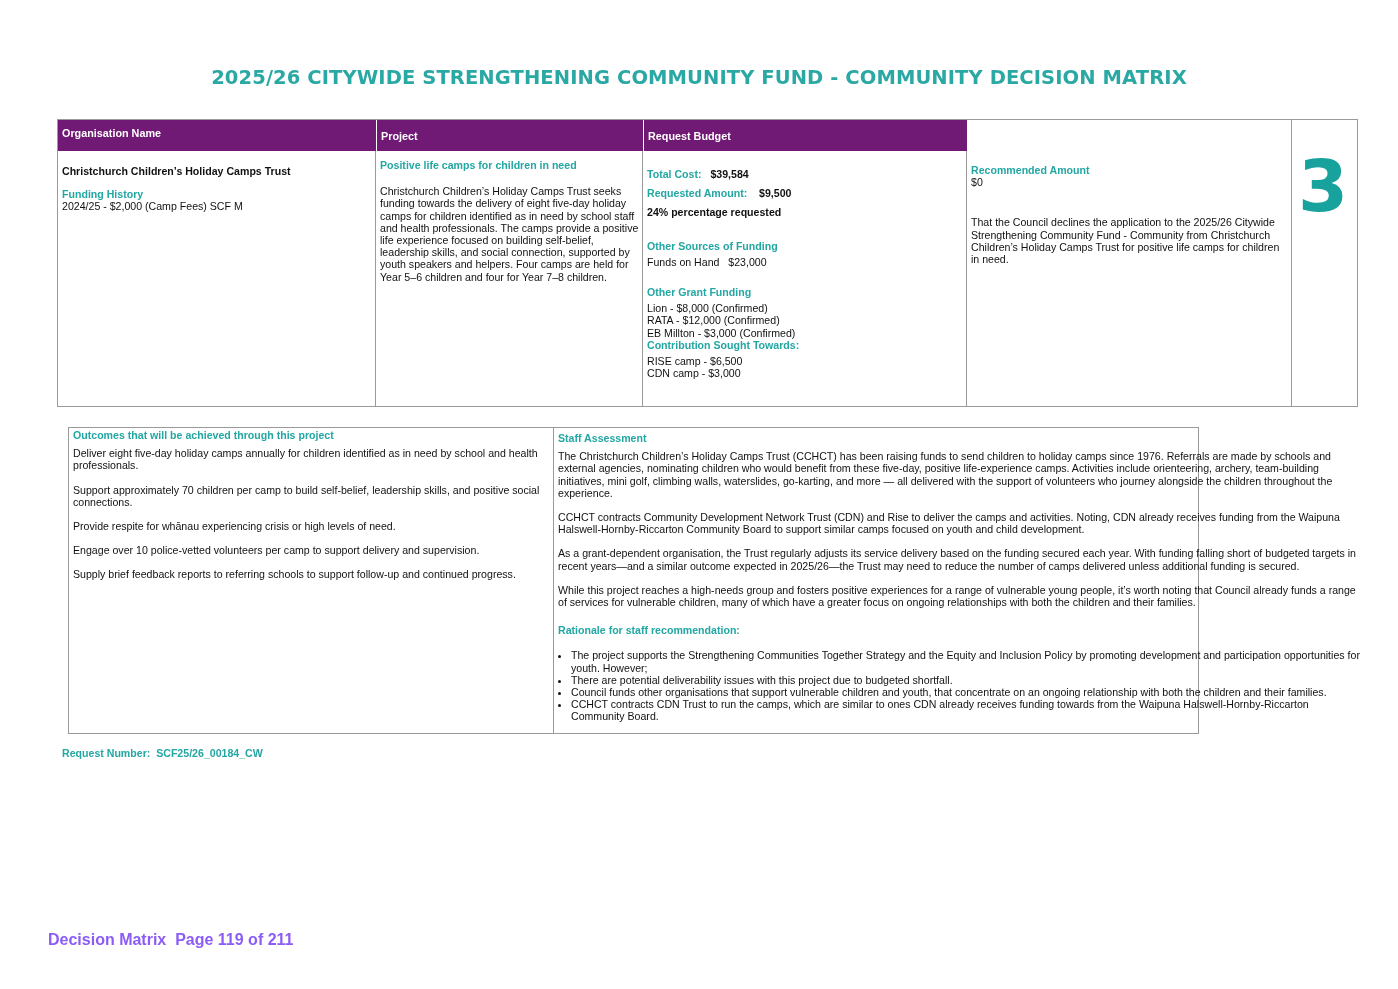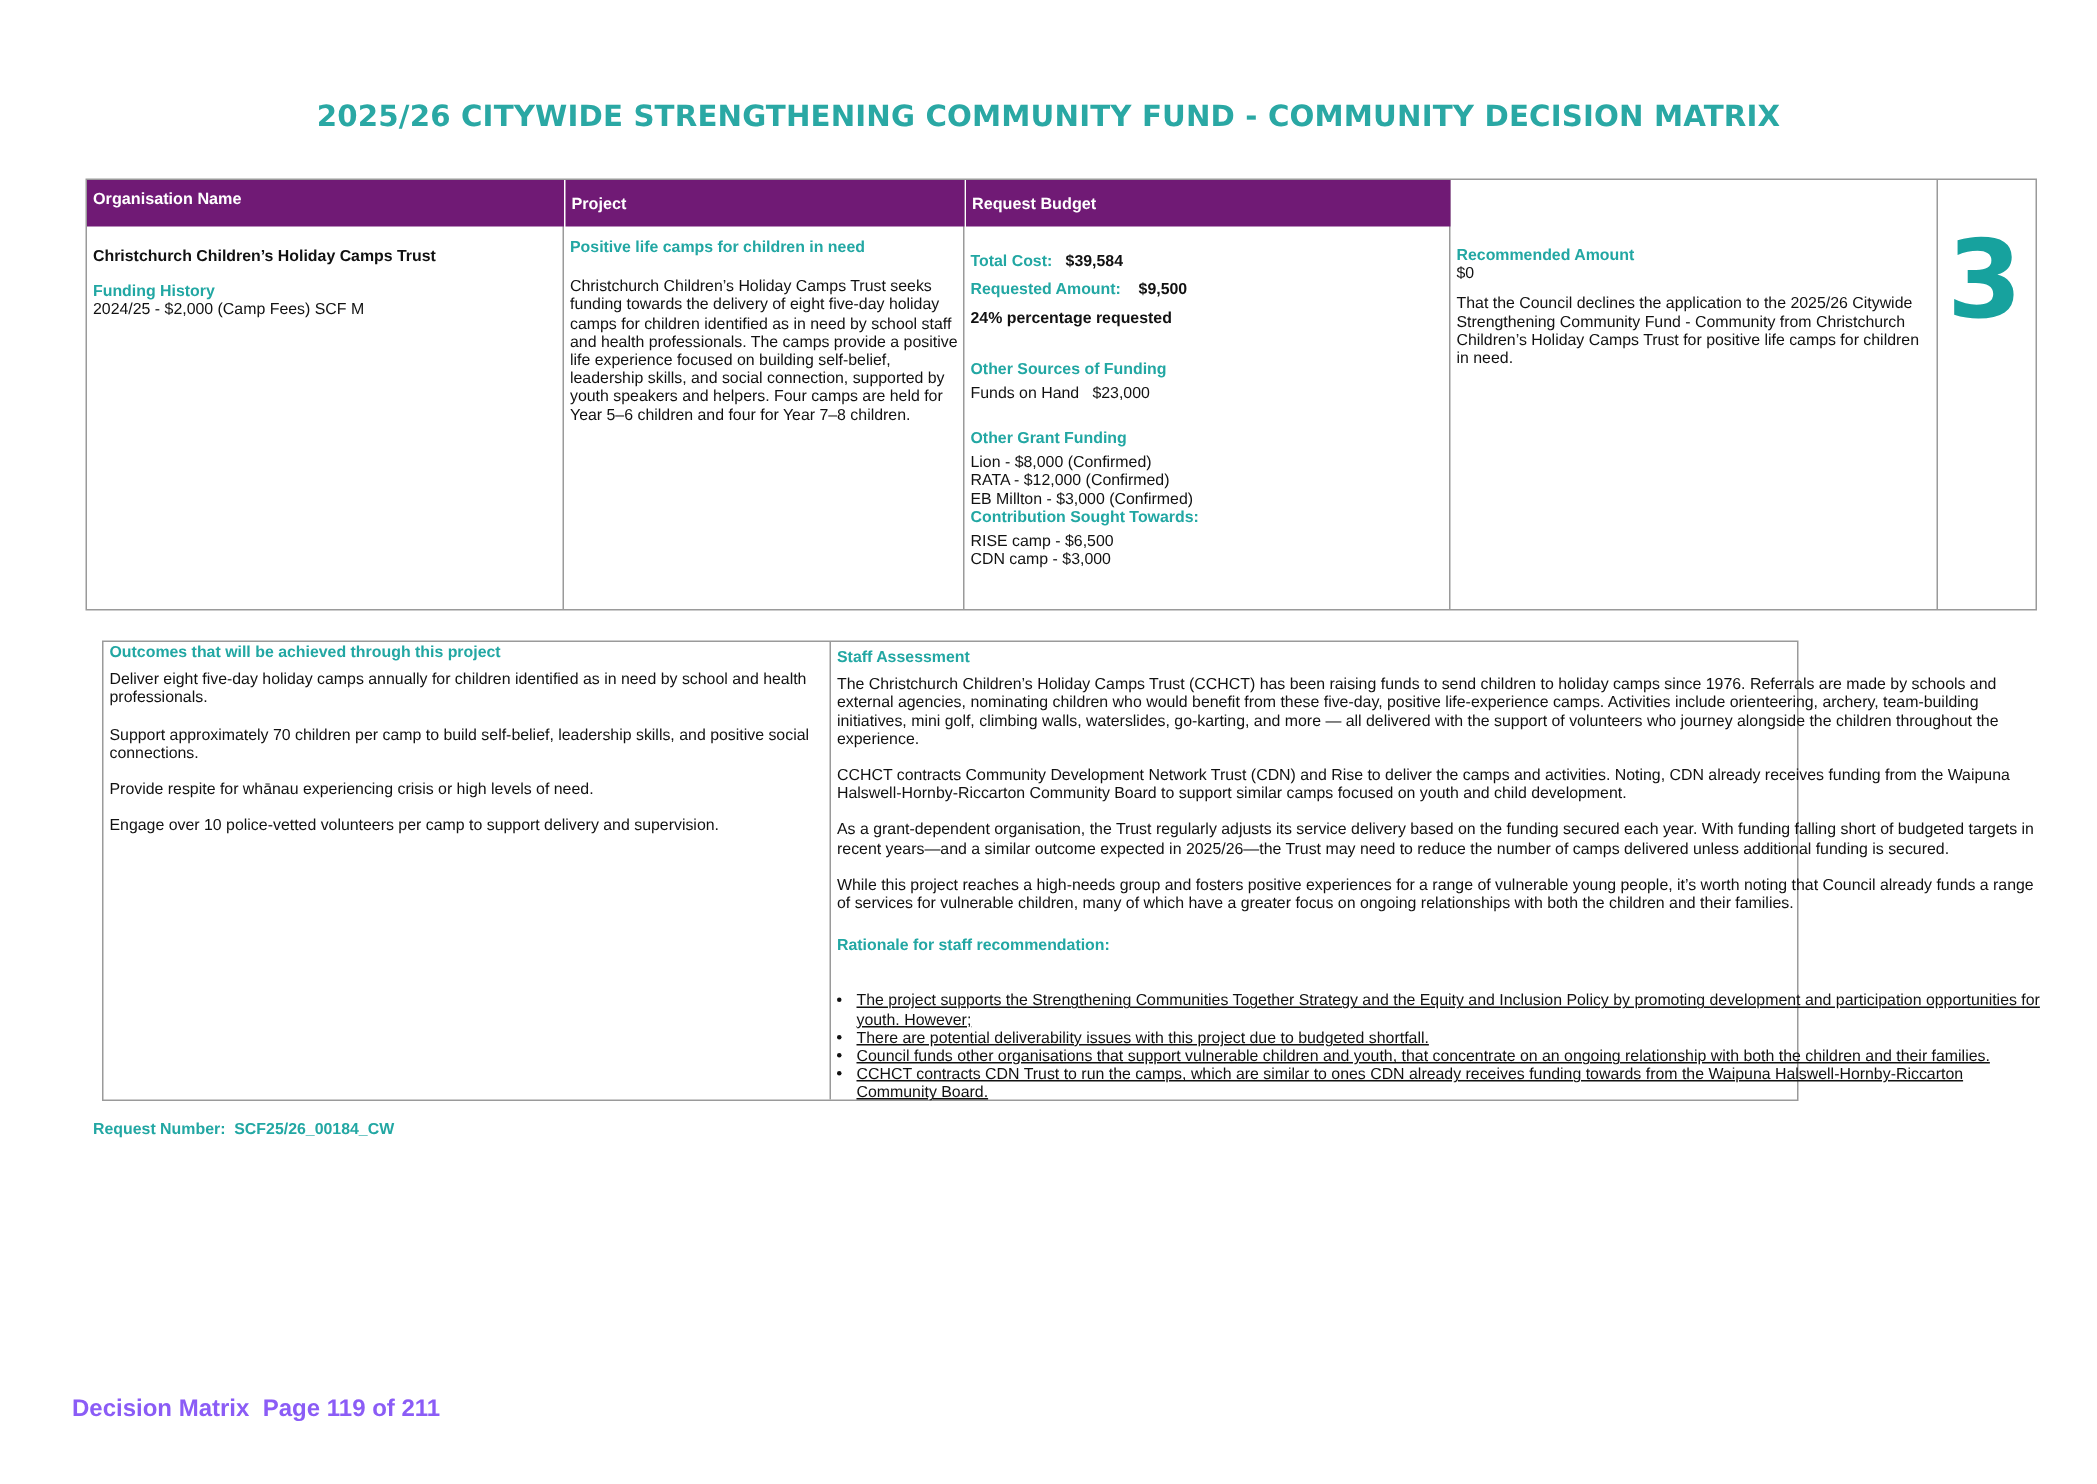--- a/index.html
+++ b/index.html
@@ -76,45 +76,46 @@
     <div class="teal" style="">Contribution Sought Towards:</div>
     <div style="margin-top:4px;">
       <div>RISE camp - $6,500</div>
       <div>CDN camp - $3,000</div>
     </div>
   </div>
 
   <div class="cell txt" style="left:909px;width:325px;">
     <div class="teal" style="margin-top:13px;">Recommended Amount</div>
     <div>$0</div>
-    <div style="margin-top:8px;">That the Council declines the application to the 2025/26 Citywide Strengthening Community Fund - Community from Christchurch Children’s Holiday Camps Trust for positive life camps for children in need.</div>
+    <div style="margin-top:28px;">That the Council declines the application to the 2025/26 Citywide Strengthening Community Fund - Community from Christchurch Children’s Holiday Camps Trust for positive life camps for children in need.</div>
   </div>
 
   <div class="big3" style="left:1240px;top:30px;">3</div>
 </div>
 
 <div class="t2">
   <div class="div"></div>
 
   <div class="txt" style="position:absolute;left:4px;top:0;width:474px;">
     <div class="teal" style="margin-top:1px;">Outcomes that will be achieved through this project</div>
     <p style="margin-top:6px;">Deliver eight five-day holiday camps annually for children identified as in need by school and health professionals.</p>
     <p style="margin-top:12px;">Support approximately 70 children per camp to build self-belief, leadership skills, and positive social connections.</p>
     <p style="margin-top:12px;">Provide respite for whānau experiencing crisis or high levels of need.</p>
     <p style="margin-top:12px;">Engage over 10 police-vetted volunteers per camp to support delivery and supervision.</p>
+    <p style="margin-top:12px;">Supply brief feedback reports to referring schools to support follow-up and continued progress.</p>
   </div>
 
   <div class="txt" style="position:absolute;left:489px;top:0;width:804px;">
     <div class="teal" style="margin-top:4px;">Staff Assessment</div>
     <p style="margin-top:6px;">The Christchurch Children’s Holiday Camps Trust (CCHCT) has been raising funds to send children to holiday camps since 1976. Referrals are made by schools and external agencies, nominating children who would benefit from these five-day, positive life-experience camps. Activities include orienteering, archery, team-building initiatives, mini golf, climbing walls, waterslides, go-karting, and more — all delivered with the support of volunteers who journey alongside the children throughout the experience.</p>
     <p style="margin-top:12px;">CCHCT contracts Community Development Network Trust (CDN) and Rise to deliver the camps and activities. Noting, CDN already receives funding from the Waipuna Halswell-Hornby-Riccarton Community Board to support similar camps focused on youth and child development.</p>
     <p style="margin-top:12px;">As a grant-dependent organisation, the Trust regularly adjusts its service delivery based on the funding secured each year. With funding falling short of budgeted targets in recent years—and a similar outcome expected in 2025/26—the Trust may need to reduce the number of camps delivered unless additional funding is secured.</p>
     <p style="margin-top:12px;">While this project reaches a high-needs group and fosters positive experiences for a range of vulnerable young people, it’s worth noting that Council already funds a range of services for vulnerable children, many of which have a greater focus on ongoing relationships with both the children and their families.</p>
     <div class="teal" style="margin-top:16px;">Rationale for staff recommendation:</div>
-    <ul class="bul" style="margin-top:25px;text-decoration:underline;">
+    <ul class="bul" style="margin-top:13px;">
       <li>The project supports the Strengthening Communities Together Strategy and the Equity and Inclusion Policy by promoting development and participation opportunities for youth. However;</li>
       <li>There are potential deliverability issues with this project due to budgeted shortfall.</li>
       <li>Council funds other organisations that support vulnerable children and youth, that concentrate on an ongoing relationship with both the children and their families.</li>
       <li>CCHCT contracts CDN Trust to run the camps, which are similar to ones CDN already receives funding towards from the Waipuna Halswell-Hornby-Riccarton Community Board.</li>
     </ul>
   </div>
 </div>
 
 <div class="reqnum" style="white-space:pre;">Request Number:  SCF25/26_00184_CW</div>
 

